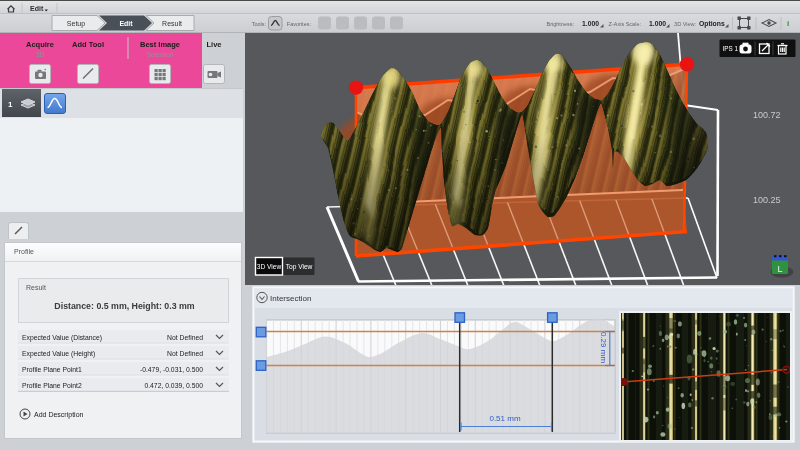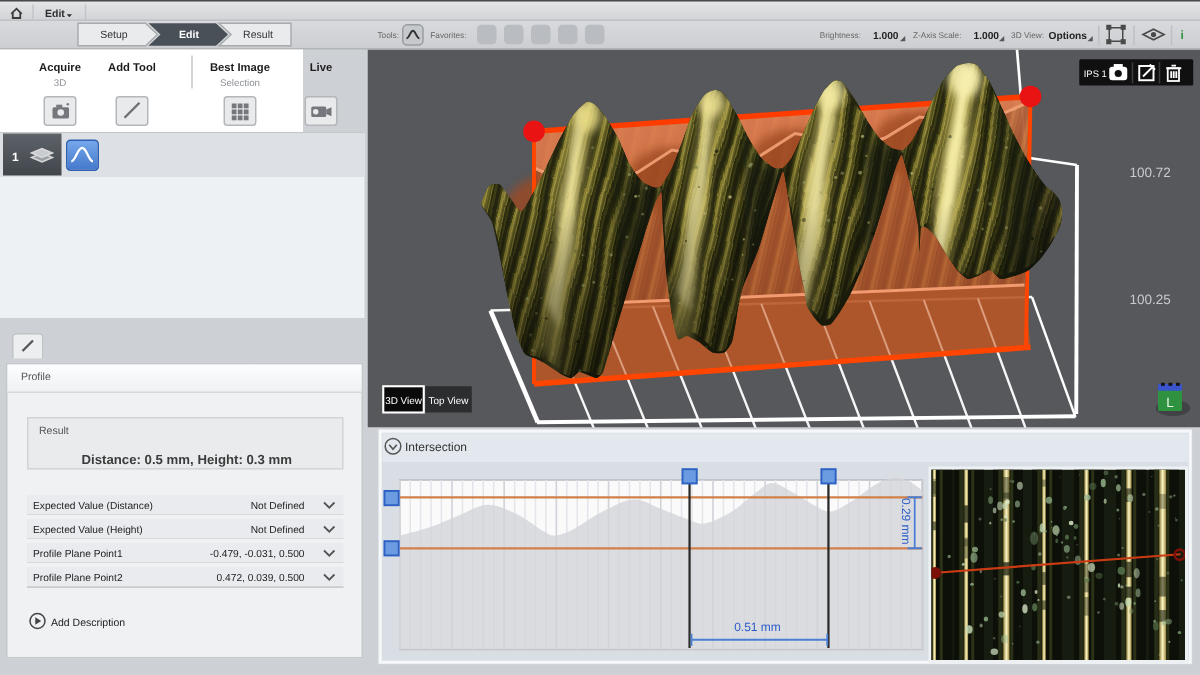--- a/index.html
+++ b/index.html
@@ -56,21 +56,21 @@
   <line x1="756" y1="3" x2="756" y2="16" stroke="#bdc0c3" stroke-width="1"></line>
   <g stroke="#4a4a4a" stroke-width="1.1" fill="none">
    <path d="M762 9 L769 5.5 L776 9 L769 12.5 Z"></path>
    <circle cx="769" cy="9" r="1.2" fill="#4a4a4a"></circle>
   </g>
   <line x1="781" y1="3" x2="781" y2="16" stroke="#bdc0c3" stroke-width="1"></line>
   <text x="787" y="12" font-size="8" font-weight="bold" fill="#2f9240">i</text>
  </svg>
 </div>
 
-<div class="abs" style="left:0;top:33px;width:202px;height:55px;background:#ffffff;">
+<div class="abs" style="left:0;top:33px;width:202px;height:55px;background:#ec4899;">
  <svg width="245" height="55" style="position:absolute;left:0;top:0">
   <text x="40" y="14" font-size="7.5" font-weight="bold" fill="#1c1c1c" text-anchor="middle">Acquire</text>
   <text x="40" y="24" font-size="6.5" fill="#8f9296" text-anchor="middle">3D</text>
   <text x="88" y="14" font-size="7.5" font-weight="bold" fill="#1c1c1c" text-anchor="middle">Add Tool</text>
   <text x="160" y="14" font-size="7.5" font-weight="bold" fill="#1c1c1c" text-anchor="middle">Best Image</text>
   <text x="160" y="24" font-size="6.5" fill="#8f9296" text-anchor="middle">Selection</text>
   <text x="214" y="14" font-size="7.5" font-weight="bold" fill="#1c1c1c" text-anchor="middle">Live</text>
   <line x1="128" y1="4" x2="128" y2="26" stroke="#c3c6c9" stroke-width="1"></line>
   <g>
    <rect x="29.5" y="31.5" width="21" height="19" rx="2" fill="#e8eaeb" stroke="#b4b7ba"></rect>
@@ -121,21 +121,21 @@
 <div class="abs" style="left:8px;top:222px;width:21px;height:17px;background:#eceef0;border:1px solid #c0c3c6;border-bottom:none;border-radius:3px 3px 0 0;">
  <svg width="19" height="15">
       <line x1="6" y1="11" x2="13" y2="4" stroke="#555" stroke-width="1.5"></line>
     </svg>
 </div>
 
 <div class="abs" style="left:4px;top:242px;width:238px;height:197px;background:#f0f1f3;border:1px solid #c5c8cb;">
  <div class="abs" style="left:0;top:0;width:236px;height:19px;background:linear-gradient(#fcfdfe,#eff1f3);border-bottom:1px solid #d5d8db;">
   <span style="position:absolute;left:9px;top:5px;font-size:7px;color:#555;">Profile</span>
  </div>
- <div class="abs" style="left:13px;top:35px;width:211px;height:35px;background:#e9ebed;border:1px solid #d2d5d8;">
+ <div class="abs" style="left:13px;top:35px;width:211px;height:45px;background:#e9ebed;border:1px solid #d2d5d8;">
   <span style="position:absolute;left:7px;top:5px;font-size:7px;color:#555;">Result</span>
   <span style="position:absolute;left:0;top:22px;width:211px;text-align:center;font-size:8.8px;font-weight:bold;color:#3c3c3c;">Distance: 0.5 mm, Height: 0.3 mm</span>
  </div>
  <svg width="236" height="195" style="position:absolute;left:0;top:0">
   <rect x="13" y="87" width="211" height="13" fill="#e9ebee"></rect>
   <line x1="13" y1="100" x2="224" y2="100" stroke="#d8dadd" stroke-width="0.8"></line>
   <text x="17" y="96.5" font-size="6.8" fill="#222">Expected Value (Distance)</text>
   <text x="198" y="96.5" font-size="6.8" fill="#222" text-anchor="end">Not Defined</text>
   <path d="M211 92 L214.5 95.5 L218 92" fill="none" stroke="#555" stroke-width="1.2"></path>
   <rect x="13" y="103" width="211" height="13" fill="#e9ebee"></rect>

